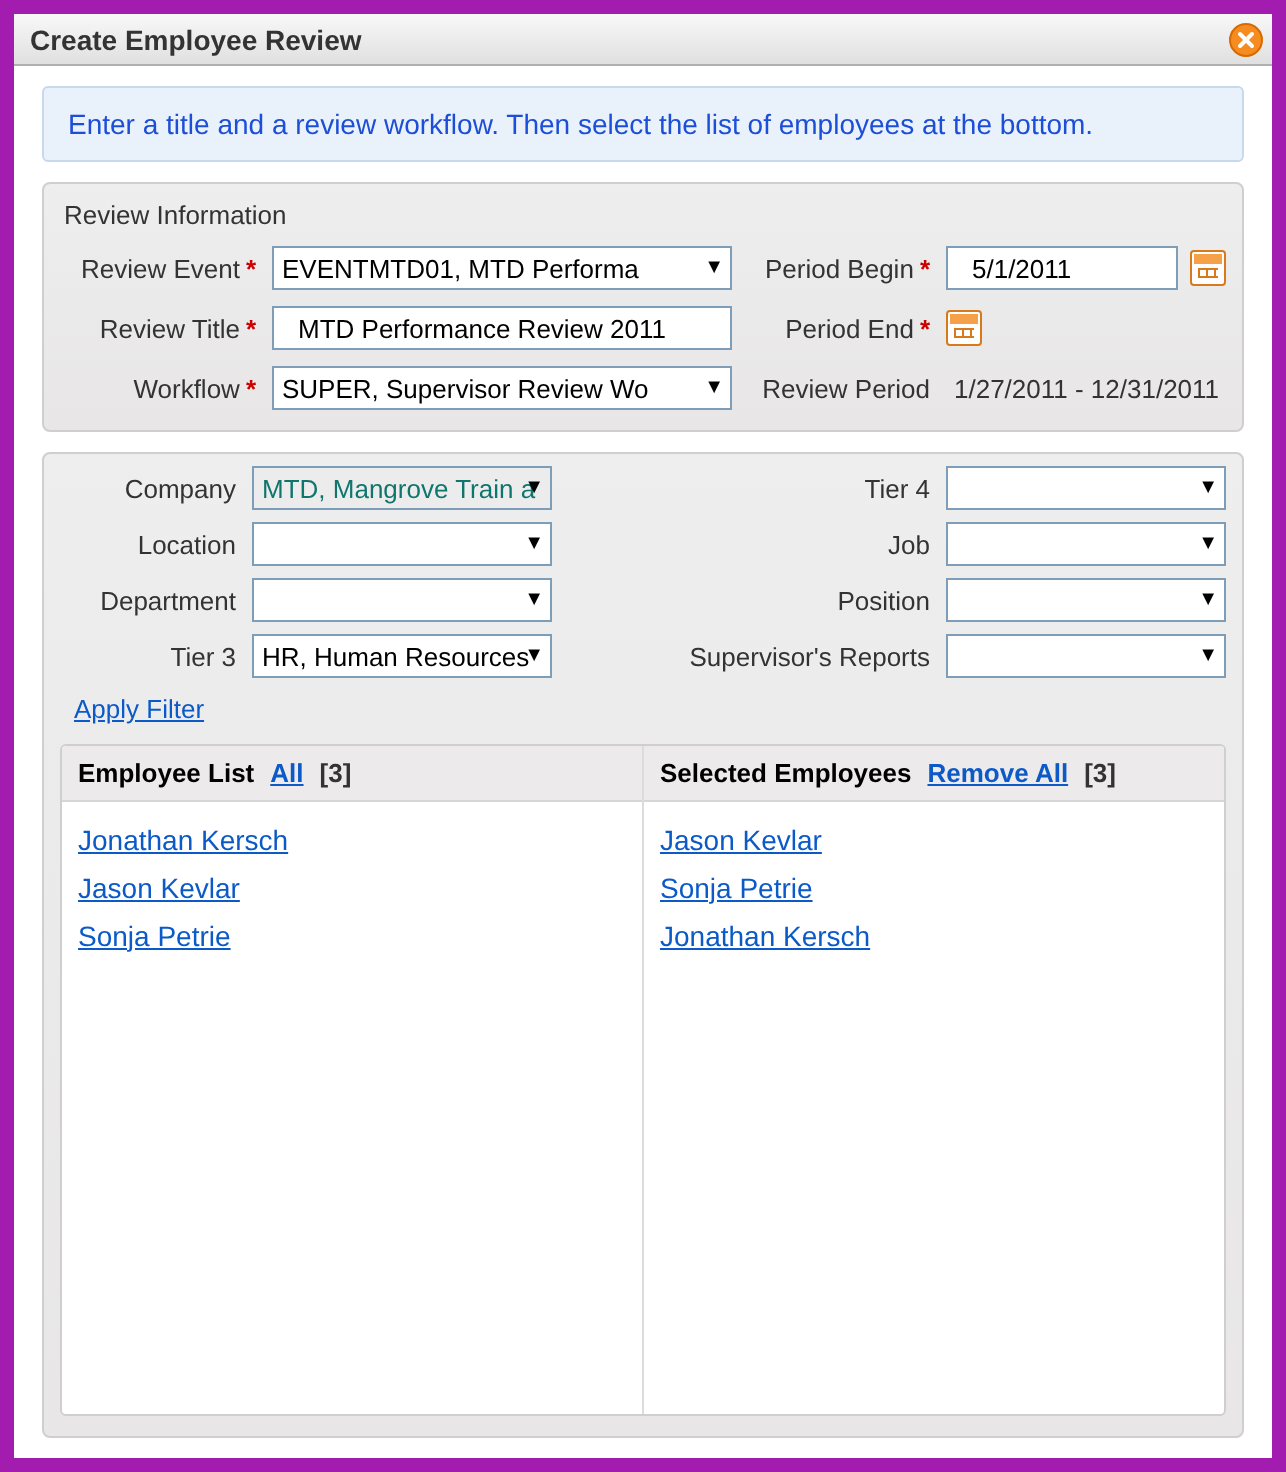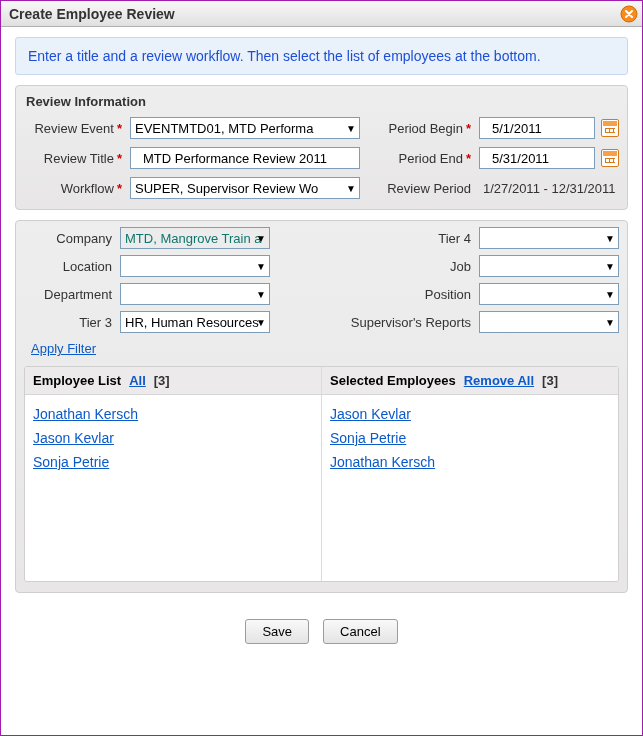--- a/index.html
+++ b/index.html
@@ -7,21 +7,21 @@
     margin: 0;
     padding: 0;
     font-family: Arial, Helvetica, sans-serif;
     font-size: 13px;
     background: #fff;
     color: #000;
   }
   .window {
     width: 643px;
     height: 736px;
-    border: 1px solid #a21caf;
+    border: 7px solid #a21caf;
     box-shadow: 0 0 3px rgba(0,0,0,0.3);
     position: relative;
     background: #fff;
   }
   .titlebar {
     background: linear-gradient(to bottom, #f8f8f8, #e0e0e0);
     border-bottom: 1px solid #b0b0b0;
     height: 26px;
     display: flex;
     align-items: center;
@@ -49,21 +49,21 @@
   }
   .section {
     background: #eceaea;
     background: linear-gradient(to bottom, #eeeeee, #e8e6e6);
     border: 1px solid #cfcfcf;
     border-radius: 4px;
     margin-top: 10px;
     padding: 6px 8px 10px 8px;
   }
   .section-title {
-    font-weight: bold;
+    font-weight: normal;
     font-size: 13px;
     color: #333;
     margin: 2px 2px 8px 2px;
   }
   .form-grid {
     display: grid;
     grid-template-columns: 100px 230px 1fr 140px;
     column-gap: 6px;
     row-gap: 8px;
     align-items: center;
@@ -157,21 +157,21 @@
     display: inline-block;
     margin-top: 8px;
     margin-left: 7px;
   }
   .lists-row {
     display: flex;
     margin-top: 10px;
     border: 1px solid #cfcfcf;
     border-radius: 3px;
     overflow: hidden;
-    height: 216px;
+    height: 336px;
   }
   .list-col {
     flex: 1;
     display: flex;
     flex-direction: column;
     background: #fff;
   }
   .list-col + .list-col { border-left: 1px solid #dcdcdc; }
   .list-header {
     background: #eceaea;
@@ -268,23 +268,20 @@
         </div>
         <div>
           <div class="textinput">
               <span>MTD Performance Review 2011</span>
             </div>
         </div>
         <div class="lbl">
           <span>Period End</span><span class="req">*</span>
         </div>
         <div class="date-cell">
-          <div class="textinput">
-              <span>5/31/2011</span>
-            </div>
           <span class="cal-icon"></span>
         </div>
 
         <div class="lbl">
           <span>Workflow</span><span class="req">*</span>
         </div>
         <div class="select-wrap">
           <div class="select">
               <span>SUPER, Supervisor Review Wo</span>
             </div>

